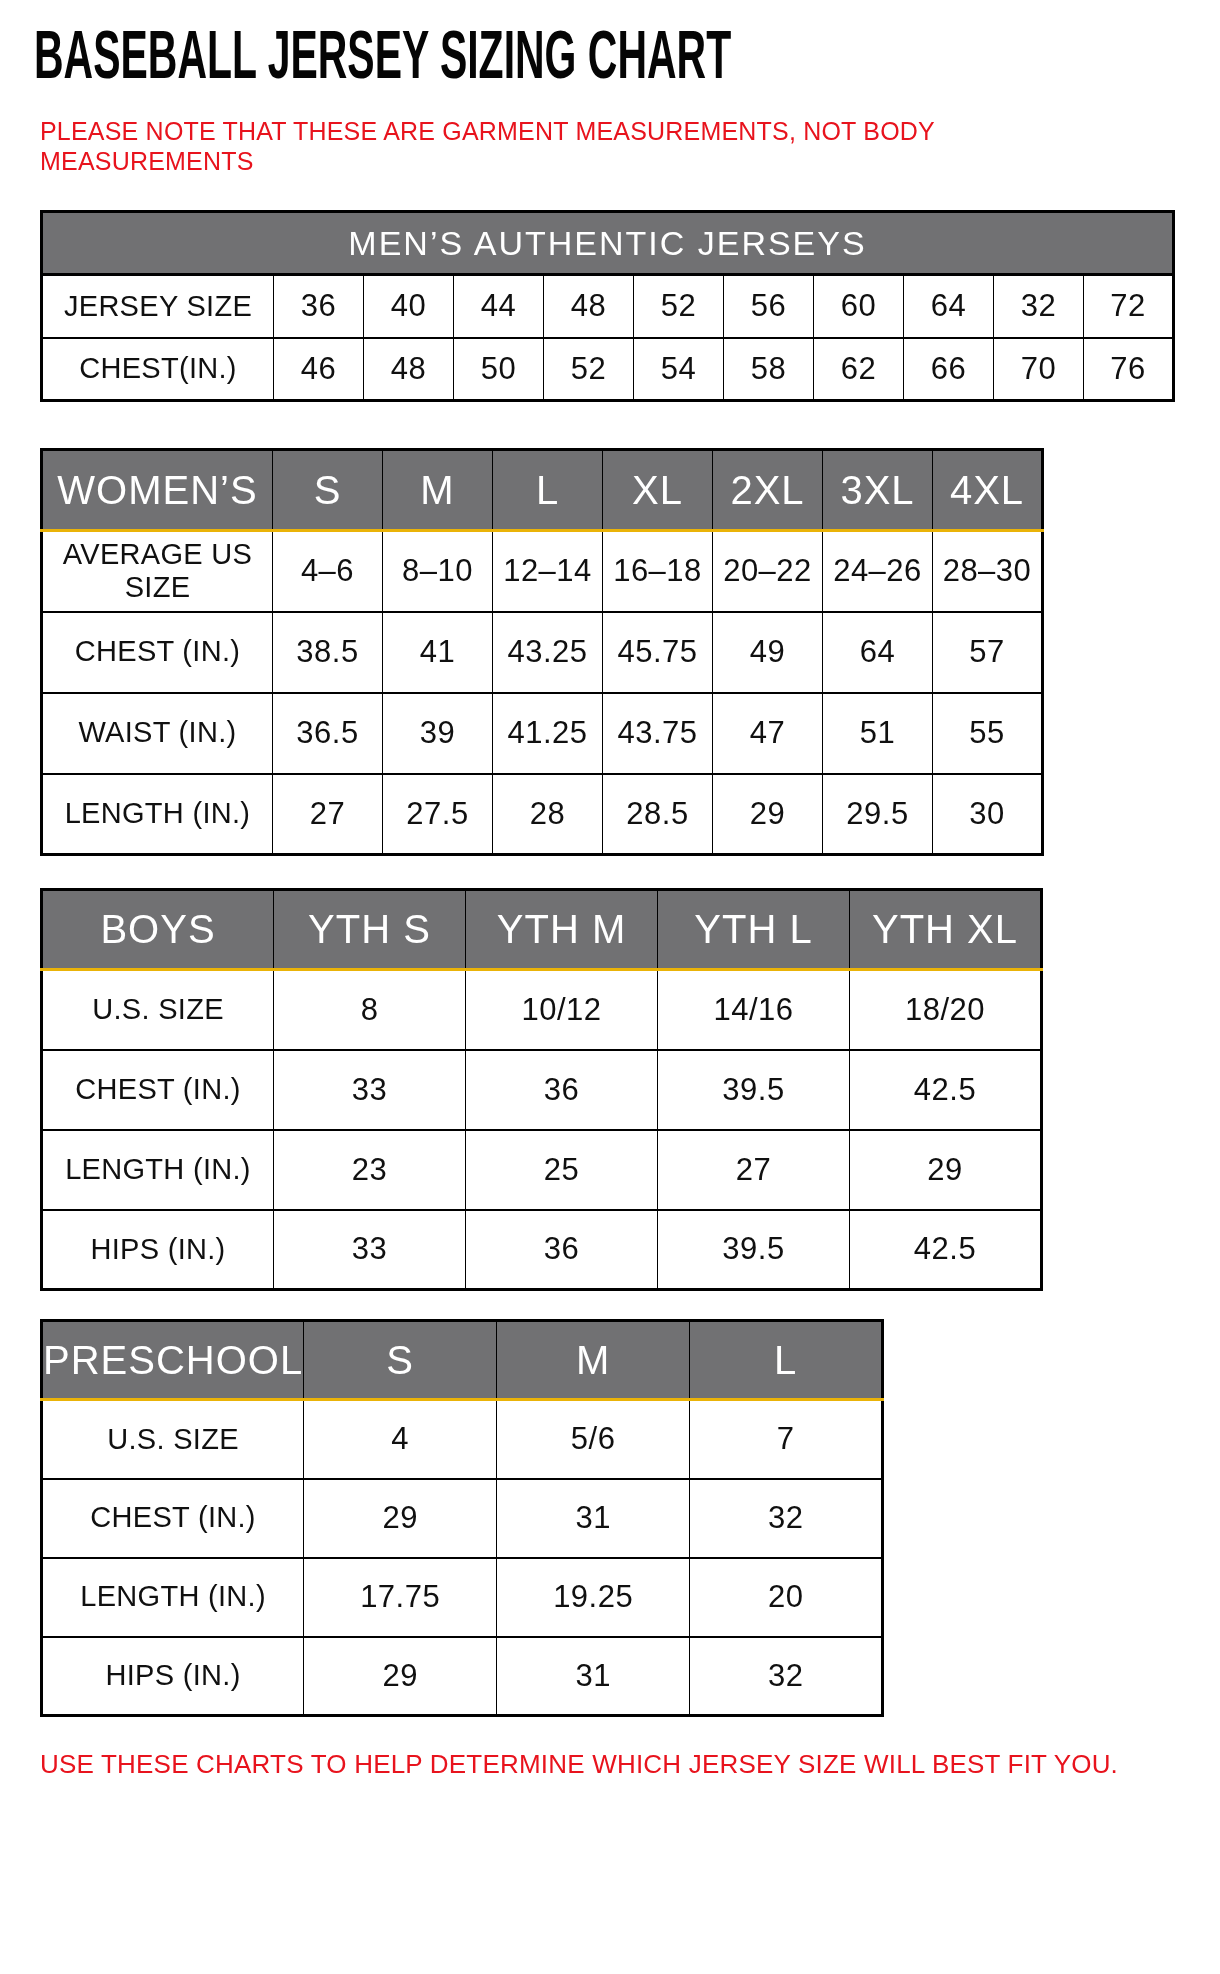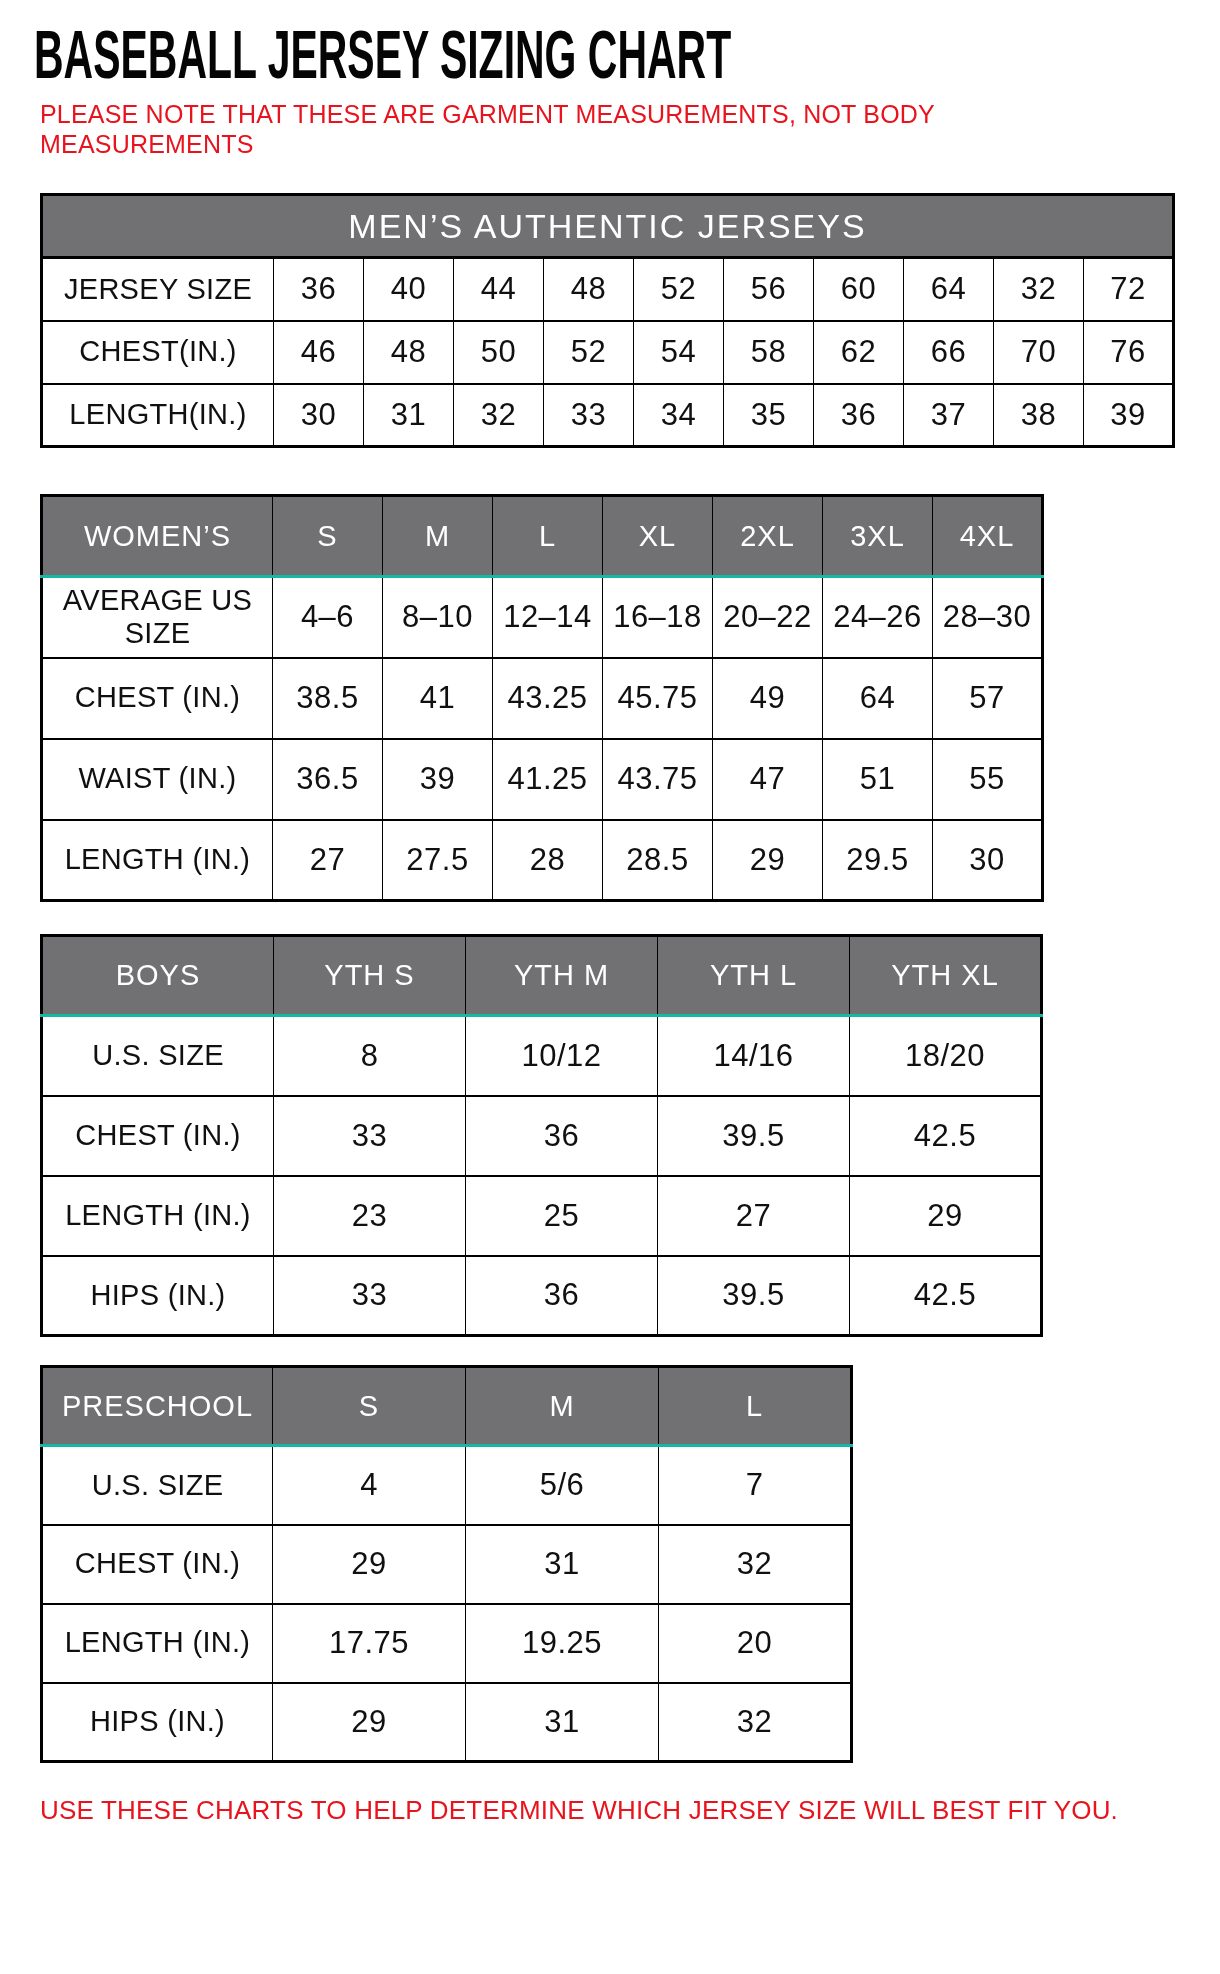--- a/index.html
+++ b/index.html
@@ -22,21 +22,21 @@
     font-size: 64px;
     font-weight: 900;
     color: #050505;
     letter-spacing: 0px;
     white-space: nowrap;
     transform: scaleX(0.64) scaleY(1.08);
     transform-origin: left center;
     line-height: 1.0;
   }
   .top-note {
-    margin-top: 14px;
+    margin-top: 31px;
     width: 900px;
     color: #e8131d;
     font-size: 25px;
     line-height: 1.18;
     letter-spacing: 0.2px;
   }
   .bottom-note {
     margin-top: 32px;
     color: #e8131d;
     font-size: 26px;
@@ -62,23 +62,23 @@
   .size-table .banner {
     background: #717173;
     color: #ffffff;
     font-size: 34px;
     letter-spacing: 2px;
     border-bottom: 3px solid #000;
   }
   .size-table .hcell {
     background: #717173;
     color: #ffffff;
-    font-size: 29px;
+    font-size: 40px;
     letter-spacing: 1px;
-    border-bottom: 3px solid #14b8a6;
+    border-bottom: 3px solid #eab308;
   }
   .size-table .rlabel {
     font-size: 29px;
     letter-spacing: 0.3px;
     color: #101010;
     padding: 0 6px;
     line-height: 1.15;
   }
   .size-table .cell {
     font-size: 31px;
@@ -159,33 +159,20 @@
             <td class="cell">48</td>
             <td class="cell">50</td>
             <td class="cell">52</td>
             <td class="cell">54</td>
             <td class="cell">58</td>
             <td class="cell">62</td>
             <td class="cell">66</td>
             <td class="cell">70</td>
             <td class="cell">76</td>
           </tr>
-          <tr>
-            <th class="rlabel">LENGTH(IN.)</th>
-            <td class="cell">30</td>
-            <td class="cell">31</td>
-            <td class="cell">32</td>
-            <td class="cell">33</td>
-            <td class="cell">34</td>
-            <td class="cell">35</td>
-            <td class="cell">36</td>
-            <td class="cell">37</td>
-            <td class="cell">38</td>
-            <td class="cell">39</td>
-          </tr>
         </tbody>
       </table>
     </div>
   <div>
       <table class="size-table womens">
         <colgroup>
           <col class="label-col">
           <col class="data-col">
           <col class="data-col">
           <col class="data-col">

